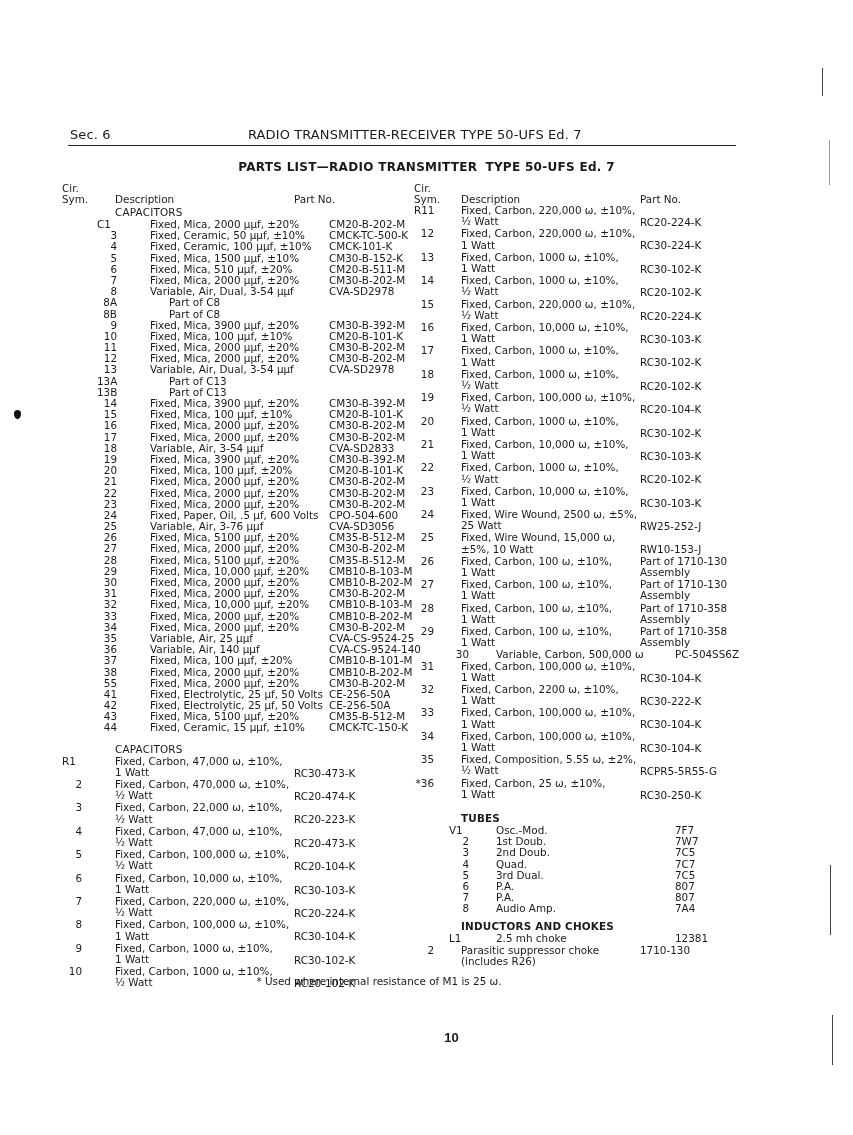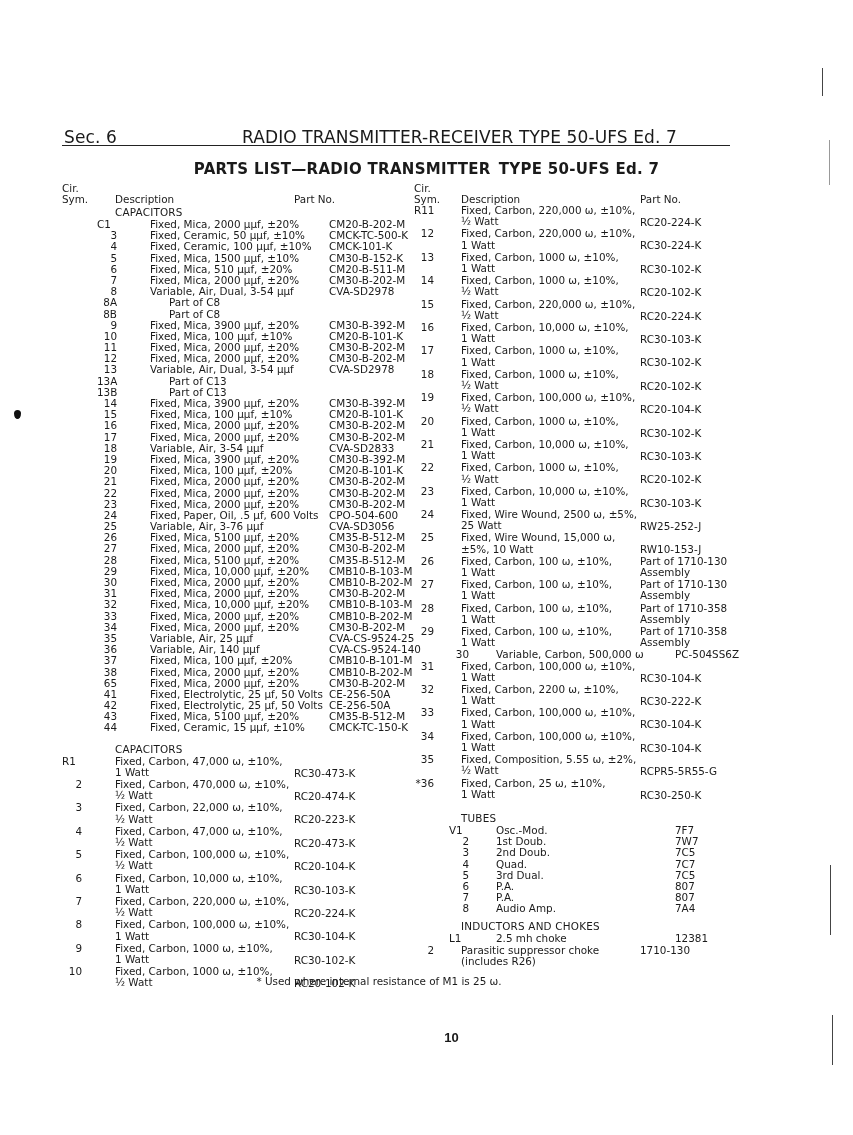--- a/index.html
+++ b/index.html
@@ -1,26 +1,26 @@
 <!DOCTYPE html>
 <html><head>
 <meta charset="utf-8">
 <style>
   html, body { margin: 0; padding: 0; background: #ffffff; }
   body { width: 853px; height: 1135px; position: relative; overflow: hidden;
          font-family: "DejaVu Sans", sans-serif; color: #1a1a1a; }
   .page { position: absolute; left: 0; top: 0; width: 853px; height: 1135px; }
 
-  .running-head { position: absolute; left: 62px; top: 127px; width: 668px; height: 18px;
-                  border-bottom: 1.5px solid #222; font-size: 17px; letter-spacing: 0.1px; }
+  .running-head { position: absolute; left: 68px; top: 127px; width: 668px; height: 18px;
+                  border-bottom: 1.5px solid #222; font-size: 13px; letter-spacing: 0.1px; }
   .running-head .sec { position: absolute; left: 2px; top: 0; }
   .running-head .title { position: absolute; left: 180px; top: 0; }
 
   .list-title { position: absolute; left: 0; width: 853px; top: 160px; text-align: center;
-                font-weight: bold; font-size: 15px; letter-spacing: 0.3px; }
+                font-weight: bold; font-size: 12px; letter-spacing: 0.3px; }
   .list-title span { margin-left: 8px; }
 
   .col { position: absolute; top: 181px; font-size: 10.4px; line-height: 11.2px; }
   .col-left { left: 62px; width: 345px; }
   .col-right { left: 414px; width: 330px; }
 
   .hdr { position: relative; height: 24px; }
   .hdr .sym { position: absolute; left: 0; bottom: 0; line-height: 11.2px; margin-top: 20px; }
   .hdr .desc { position: absolute; bottom: 0; }
   .hdr .part { position: absolute; bottom: 0; }
@@ -38,21 +38,21 @@
 
   .row.two { height: 23.4px; }
   .row.two .part.low { top: 12px; }
   .row.two .part.high { top: 0; }
   .row.one { height: 11.2px; margin-left: 35px; }
   .row .part.high { top: 0; }
 
   .section { position: relative; height: 14px; }
   .section .desc { position: absolute; top: 2px; letter-spacing: 0.2px; }
   .col-left .section .desc { left: 53px; }
-  .col-right .section .desc { left: 47px; }
+  .col-right .section .desc { left: 47px; font-weight: bold; }
   .sub { padding-left: 19px; }
 
   .gap-left-res { height: 8px; }
   .gap-right-tubes { height: 10px; }
   .gap-right-ind { height: 5px; }
 
   .footnote { position: absolute; top: 975px; left: 0; width: 688px; text-align: center;
               font-size: 10.4px; padding-left: 70px; box-sizing: border-box; }
   .page-number { position: absolute; top: 1030px; left: 0; width: 853px; text-align: center;
                  font-weight: bold; font-size: 13px; padding-left: 50px; box-sizing: border-box;
@@ -296,21 +296,21 @@
           <div class="sym ind">37</div>
           <div class="desc">Fixed, Mica, 100 μμf, ±20%</div>
           <div class="part high">CMB10-B-101-M</div>
         </div>
         <div class="row one">
           <div class="sym ind">38</div>
           <div class="desc">Fixed, Mica, 2000 μμf, ±20%</div>
           <div class="part high">CMB10-B-202-M</div>
         </div>
         <div class="row one">
-          <div class="sym ind">65</div>
+          <div class="sym ind">55</div>
           <div class="desc">Fixed, Mica, 2000 μμf, ±20%</div>
           <div class="part high">CM30-B-202-M</div>
         </div>
         <div class="row one">
           <div class="sym ind">41</div>
           <div class="desc">Fixed, Electrolytic, 25 μf, 50 Volts</div>
           <div class="part high">CE-256-50A</div>
         </div>
         <div class="row one">
           <div class="sym ind">42</div>

